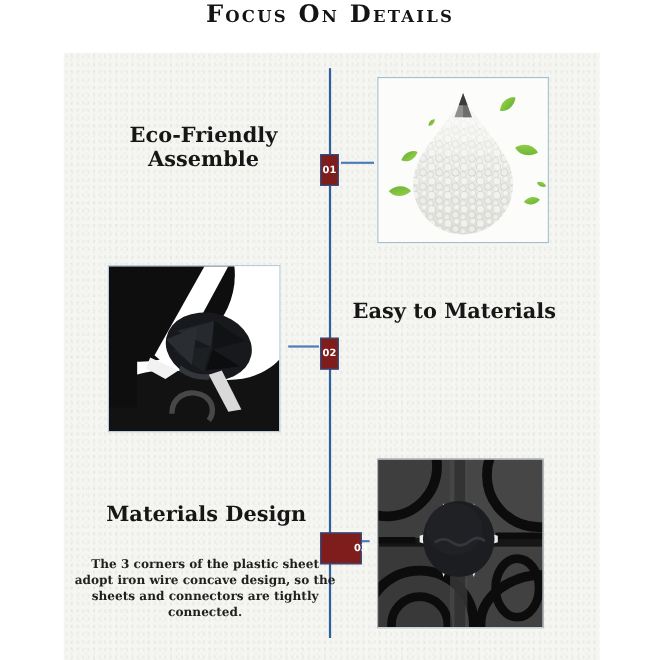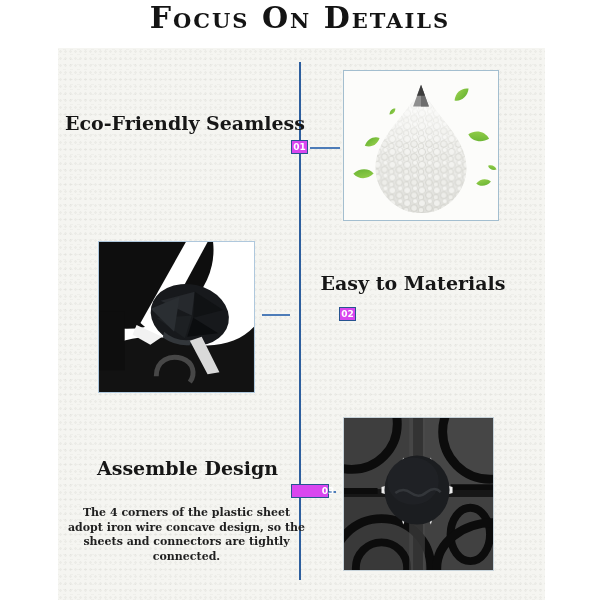--- a/index.html
+++ b/index.html
@@ -6,44 +6,44 @@
   .page{
     position:relative;
     width:600px;height:600px;
     background:#ffffff;
     font-family:"DejaVu Serif","Liberation Serif",serif;
     overflow:hidden;
   }
   .title{
     position:absolute;left:0;top:0;width:600px;
     text-align:center;
-    font-size:30px;font-weight:bold;color:#141414;
+    font-size:22px;font-weight:bold;color:#141414;
     font-variant:small-caps;
     letter-spacing:2px;
   }
   .panel{
     position:absolute;left:58px;top:48px;width:487px;height:552px;
     background:
       radial-gradient(rgba(110,110,100,.07) 1px, transparent 1.3px) 0 0/5px 7px,
       radial-gradient(rgba(110,110,100,.05) 1px, transparent 1.3px) 3px 4px/7px 5px,
       #f5f5f1;
   }
   .vline{
     position:absolute;left:299px;top:62px;width:2px;height:518px;
     background:#2e5f9e;
   }
   .badge{
-    position:absolute;left:291px;width:17px;height:14px;
-    background:#d946ef;border:1px solid #27548f;box-sizing:border-box;
+    position:absolute;left:291px;width:17px;height:29px;
+    background:#7f1d1d;border:1px solid #27548f;box-sizing:border-box;
     color:#ffffff;font-family:"DejaVu Sans","Liberation Sans",sans-serif;
     font-size:9px;font-weight:bold;
     display:flex;align-items:center;justify-content:center;
   }
   .badge-01{top:140px;}
-  .badge-02{top:307px;margin-left:48px;}
+  .badge-02{top:307px;}
   .badge-03{top:484px;padding-left:36px;}
   .connector{position:absolute;height:2px;background:#4d7cb8;}
   .conn-1{left:310px;top:147px;width:30px;}
   .conn-2{left:262px;top:314px;width:28px;}
   .conn-3{left:310px;top:491px;width:26px;}
   .section-heading{
     position:absolute;text-align:center;
     font-size:19px;font-weight:bold;color:#161616;
   }
   .heading-1{left:65px;top:112px;width:240px;}
@@ -73,21 +73,21 @@
 
   <div class="vline"></div>
   <div class="connector conn-1"></div>
   <div class="connector conn-2"></div>
   <div class="connector conn-3"></div>
 
   <div class="badge badge-01">01</div>
   <div class="badge badge-02">02</div>
   <div class="badge badge-03">03</div>
 
-  <div class="section-heading heading-1">Eco-Friendly Seamless</div>
+  <div class="section-heading heading-1">Eco-Friendly Assemble</div>
 
   <div class="img-box img-1">
     <svg viewBox="0 0 156 151" aria-hidden="true">
       <defs>
         <linearGradient id="leafG" x1="0" y1="0" x2="1" y2="1">
           <stop offset="0" stop-color="#9ed44f"></stop>
             <stop offset="1" stop-color="#5fae2e"></stop>
         </linearGradient>
         <linearGradient id="dropG" x1="0" y1="0" x2="0" y2="1">
           <stop offset="0" stop-color="#fbfbfa"></stop>
@@ -141,22 +141,22 @@
         <path d="M60 84 L92 98 L94 74 Z" fill="#1d2023"></path>
         <path d="M124 86 L96 76 L94 96 Z" fill="#0b0d0f"></path>
         <path d="M52 76 L78 58 L80 94 Z" fill="#2a2e32"></path>
         <path d="M70 96 Q 84 104 100 98 L 98 104 Q 84 108 70 102 Z" fill="#33373b"></path>
       </g>
       <polygon points="38,84 64,96 52,104 34,94" fill="#f2f2f2"></polygon>
       <polygon points="92,100 104,96 122,132 110,134" fill="#d9d9d9"></polygon>
     </svg>
   </div>
 
-  <div class="section-heading heading-3">Assemble Design</div>
-  <div class="section-body body-3">The 4 corners of the plastic sheet adopt iron wire concave design, so the sheets and connectors are tightly connected.</div>
+  <div class="section-heading heading-3">Materials Design</div>
+  <div class="section-body body-3">The 3 corners of the plastic sheet adopt iron wire concave design, so the sheets and connectors are tightly connected.</div>
 
   <div class="img-box img-3">
     <svg viewBox="0 0 151 154" aria-hidden="true">
       <rect width="151" height="154" fill="#161616"></rect>
       <rect x="0" y="0" width="70" height="72" fill="#3e3e3e"></rect>
       <rect x="80" y="0" width="71" height="72" fill="#464646"></rect>
       <rect x="0" y="80" width="70" height="74" fill="#393939"></rect>
       <rect x="80" y="80" width="71" height="74" fill="#414141"></rect>
       <g stroke="#0c0c0c" fill="none">
         <circle cx="8" cy="6" r="46" stroke-width="9"></circle>

